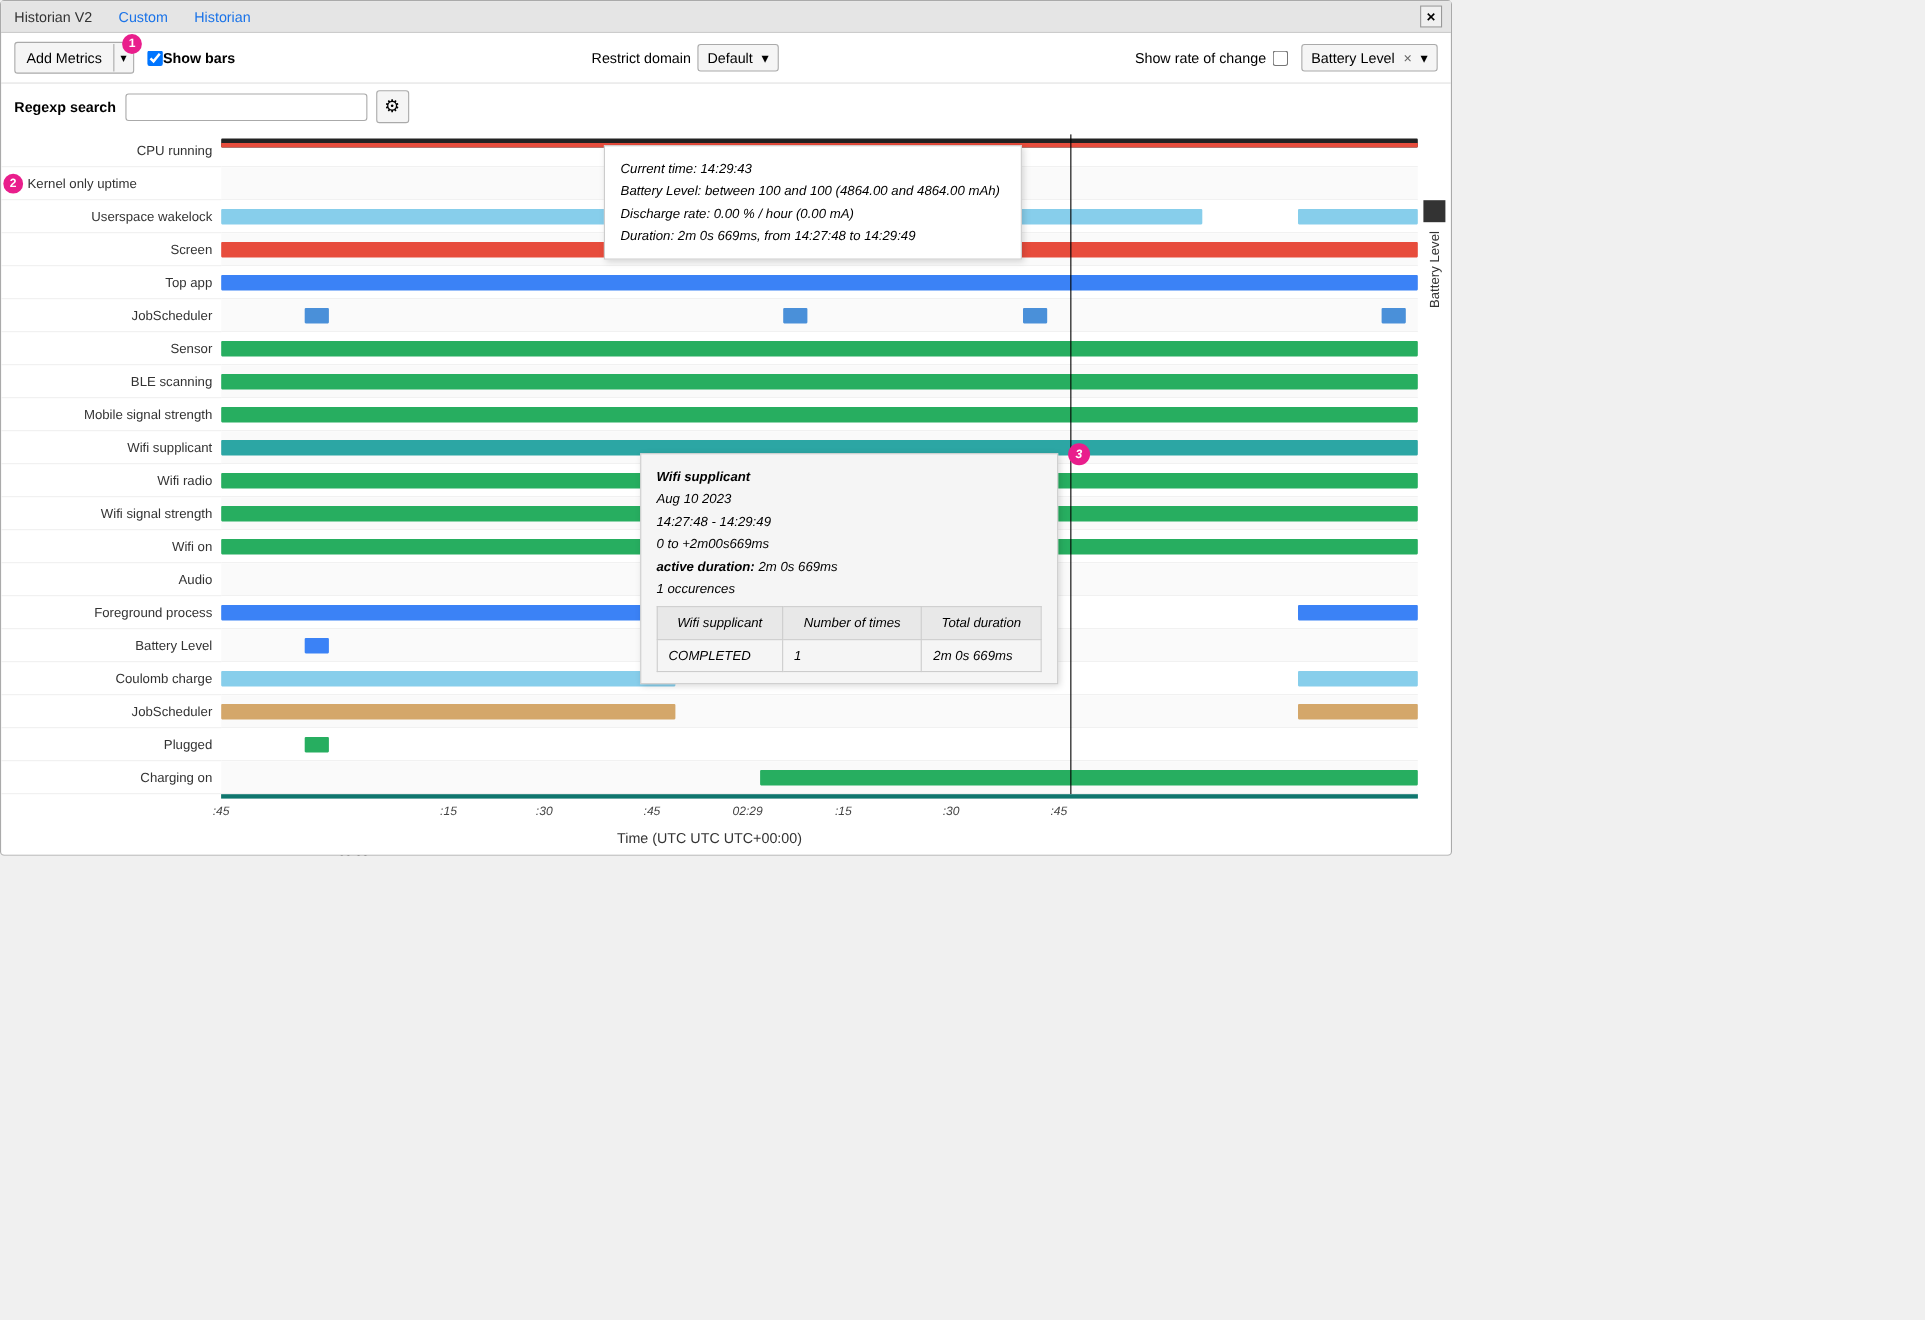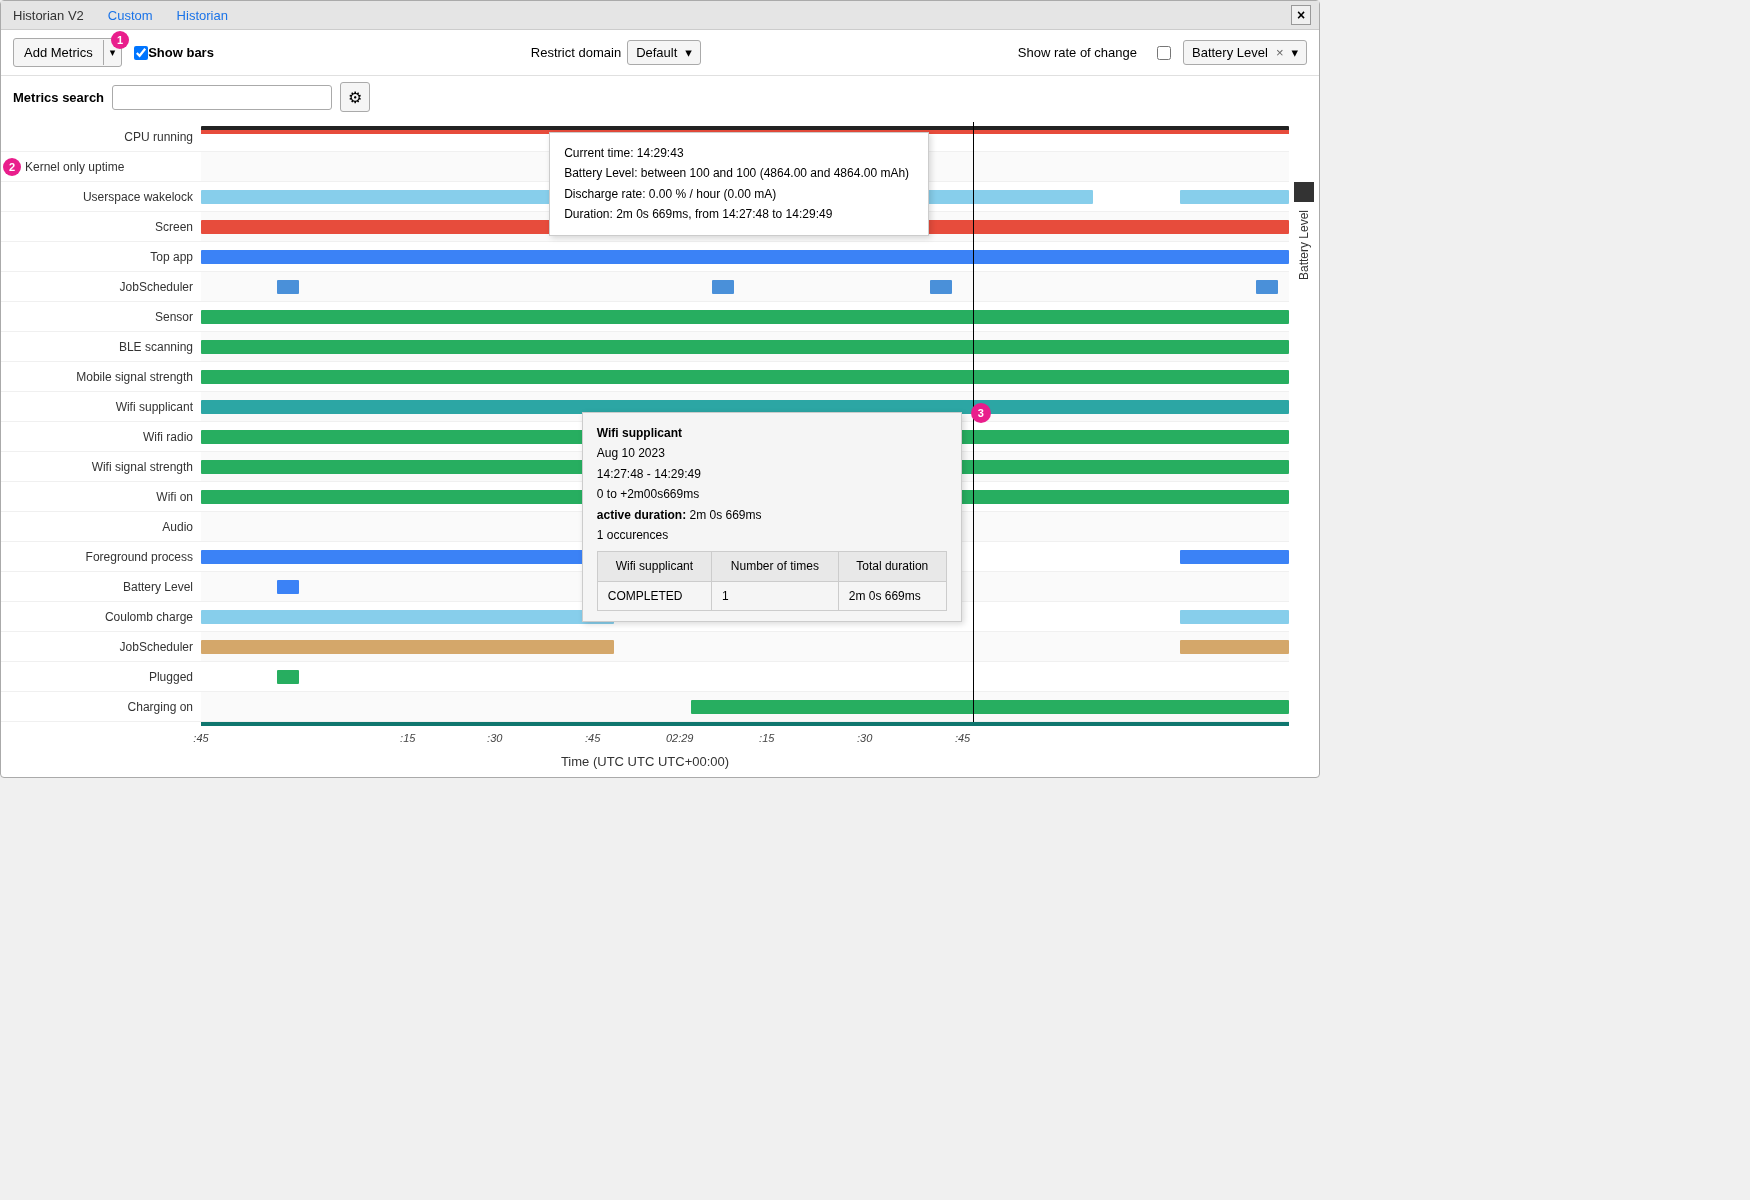--- a/index.html
+++ b/index.html
@@ -106,21 +106,21 @@
       border: 1px solid #aaa;
       border-radius: 3px;
       background: #f5f5f5;
       padding: 4px 8px;
       cursor: pointer;
       gap: 8px;
     }
     .show-rate-group {
       display: flex;
       align-items: flex-end;
-      gap: 20px;
+      gap: 6px;
       font-size: 13px;
     }
     .battery-level-tag {
       display: flex;
       align-items: center;
       border: 1px solid #aaa;
       border-radius: 3px;
       background: #f5f5f5;
       padding: 4px 8px;
       gap: 8px;
@@ -349,21 +349,21 @@
     </div>
 
     <div class="battery-level-tag">
       <span>Battery Level</span>
       <span style="color:#666;">×</span>
       <span>▾</span>
     </div>
   </div>
 
   <div class="search-bar">
-    <span class="search-label">Metrics search</span>
+    <span class="search-label">Regexp search</span>
     <input class="search-input" type="text" style="">
     <div class="gear-btn">
       <span>⚙</span>
     </div>
   </div>
 
   <div style="display:flex; flex-direction:row;">
 
     <div style="flex:1; position:relative;">
       <div style="display:flex;">
@@ -384,21 +384,21 @@
             <div class="row-label">Wifi on</div>
             <div class="row-label">Audio</div>
             <div class="row-label">Foreground process</div>
             <div class="row-label">Battery Level</div>
             <div class="row-label">Coulomb charge</div>
             <div class="row-label">JobScheduler</div>
             <div class="row-label">Plugged</div>
             <div class="row-label">Charging on</div>
           </div>
 
-        <div class="chart-content" id="chart-content-col" style="position:relative;">
+        <div class="chart-content" id="chart-content-col" style="position:relative;font-style:italic;">
 
           <div class="vline" style="left:71%; z-index:5;"></div>
 
           <div class="tooltip-top" style="left:32%; top:10px;">
             <div>Current time: 14:29:43</div>
             <div>Battery Level: between 100 and 100 (4864.00 and 4864.00 mAh)</div>
             <div>Discharge rate: 0.00 % / hour (0.00 mA)</div>
             <div>Duration: 2m 0s 669ms, from 14:27:48 to 14:29:49</div>
           </div>
 

